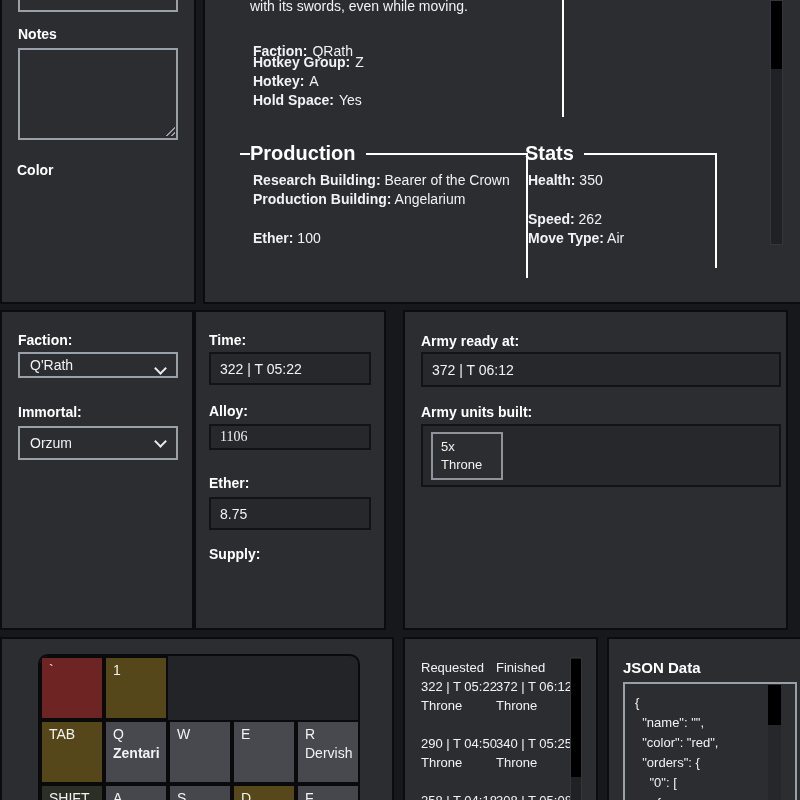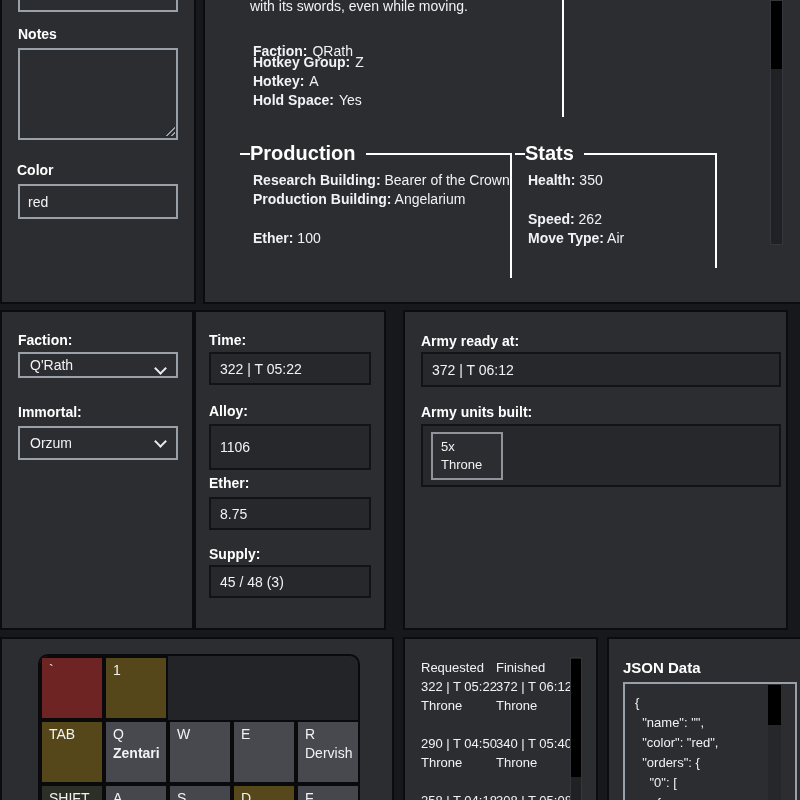--- a/index.html
+++ b/index.html
@@ -21,21 +21,21 @@
     clip-path:polygon(100% 0, 100% 100%, 0 100%);}
   select.sel{position:absolute;background:#2b2d31;border:2px solid #9aa0a7;color:#f1f2f4;
     font-family:"Liberation Sans", sans-serif;font-size:14px;padding:0 10px;
     appearance:none;-webkit-appearance:none;outline:none;}
   .chev{position:absolute;width:9px;height:9px;border-right:2px solid #e8eaed;
     border-bottom:2px solid #e8eaed;transform:rotate(45deg);pointer-events:none;}
   .drow{position:absolute;white-space:nowrap;}
   .drow b{font-weight:bold;}
   .drow .v{margin-left:5px;}
   fieldset.fs{position:absolute;margin:0;border:none;border-top:2px solid #ffffff;
-    border-right:2px solid #ffffff;padding:6px 0 0 13px;}
+    border-right:2px solid #ffffff;padding:6px 16px 0 13px;}
   fieldset.fs legend{font-size:20px;font-weight:bold;color:#fff;padding:0 10px 0 0;margin-left:-3px;}
   .fsrow{line-height:19px;white-space:nowrap;}
   .fsgap{height:20px;}
   .vline{position:absolute;width:2px;background:#ffffff;}
   .sbtrack{position:absolute;background:#202125;border:1px solid #35363b;}
   .sbthumb{position:absolute;left:0;width:100%;background:#000;}
   .kb{position:absolute;background:#232428;border:2px solid #0a0a0c;border-radius:10px;
     display:grid;grid-template-columns:repeat(5,64px);grid-auto-rows:64px;overflow:hidden;}
   .kb-key{border:2px solid #0a0a0c;padding:4px 7px;line-height:17px;overflow:hidden;}
   .kb-spacer{grid-column:3/6;border:none;}
@@ -52,21 +52,20 @@
 <body>
 
 <div id="stage">
 
   <div class="panel" style="left:0;top:-40px;width:196px;height:344px;">
     <input class="tinput" style="left: 16px; top: 14px; width: 160px; height: 36px;" value="">
     <div class="lbl" style="left:16px;top:64px;">Notes</div>
     <textarea class="tinput" style="left: 16px; top: 86px; width: 160px; height: 92px;"></textarea>
     <div class="resize-grip" style="left:162px;top:163px;"></div>
     <div class="lbl" style="left:15px;top:200px;">Color</div>
-    <input class="tinput" style="left: 16px; top: 222px; width: 160px; height: 35px;" value="red">
   </div>
 
   <div class="panel" style="left:203px;top:-40px;width:600px;height:344px;">
     <div class="drow" style="left:45px;top:36px;">with its swords, even while moving.</div>
 
     <div class="drow" style="left:48px;top:81px;">
       <b>Faction:</b><span class="v">QRath</span>
     </div>
     <div class="drow" style="left:48px;top:92px;">
       <b>Hotkey Group:</b><span class="v">Z</span>
@@ -124,25 +123,24 @@
     <select class="sel" style="left:16px;top:114px;width:160px;height:34px;">
       <option>Orzum</option>
     </select>
     <span class="chev" style="left:154px;top:125px;"></span>
   </div>
 
   <div class="panel" style="left:194px;top:310px;width:192px;height:320px;">
     <div class="lbl" style="left:13px;top:20px;">Time:</div>
     <input class="dinput" style="left: 13px; top: 40px; width: 162px; height: 33px;" value="322 | T 05:22">
     <div class="lbl" style="left:13px;top:91px;">Alloy:</div>
-    <input class="dinput" style="left: 13px; top: 112px; width: 162px; height: 46px;" value="1106">
+    <input class="dinput" style="left: 13px; top: 112px; width: 162px; height: 26px; font-family: Liberation Serif, serif;" value="1106">
     <div class="lbl" style="left:13px;top:163px;">Ether:</div>
     <input class="dinput" style="left: 13px; top: 185px; width: 162px; height: 33px;" value="8.75">
     <div class="lbl" style="left:13px;top:234px;">Supply:</div>
-    <input class="dinput" style="left: 13px; top: 253px; width: 162px; height: 33px;" value="45 / 48 (3)">
   </div>
 
   <div class="panel" style="left:403px;top:310px;width:385px;height:320px;">
     <div class="lbl" style="left:16px;top:21px;">Army ready at:</div>
     <input class="dinput" style="left: 16px; top: 40px; width: 360px; height: 35px;" value="372 | T 06:12">
     <div class="lbl" style="left:16px;top:92px;">Army units built:</div>
     <div class="dinput" style="left:16px;top:112px;width:360px;height:63px;">
       <div class="card" style="left:8px;top:6px;width:72px;height:48px;">
         <div>5x</div>
         <div>Throne</div>
@@ -202,21 +200,21 @@
       <span style="left:91px;top:21px;">Finished</span>
     </div>
     <div class="qrow">
       <span style="left:16px;top:40px;">322 | T 05:22</span>
       <span style="left:91px;top:40px;">372 | T 06:12</span>
       <span style="left:16px;top:59px;">Throne</span>
       <span style="left:91px;top:59px;">Throne</span>
     </div>
     <div class="qrow">
       <span style="left:16px;top:97px;">290 | T 04:50</span>
-      <span style="left:91px;top:97px;">340 | T 05:40</span>
+      <span style="left:91px;top:97px;">340 | T 05:25</span>
       <span style="left:16px;top:116px;">Throne</span>
       <span style="left:91px;top:116px;">Throne</span>
     </div>
     <div class="qrow">
       <span style="left:16px;top:154px;">258 | T 04:18</span>
       <span style="left:91px;top:154px;">308 | T 05:08</span>
     </div>
     <div class="sbtrack" style="left:165px;top:18px;width:12px;height:180px;">
       <div class="sbthumb" style="top:1px;height:118px;"></div>
     </div>

